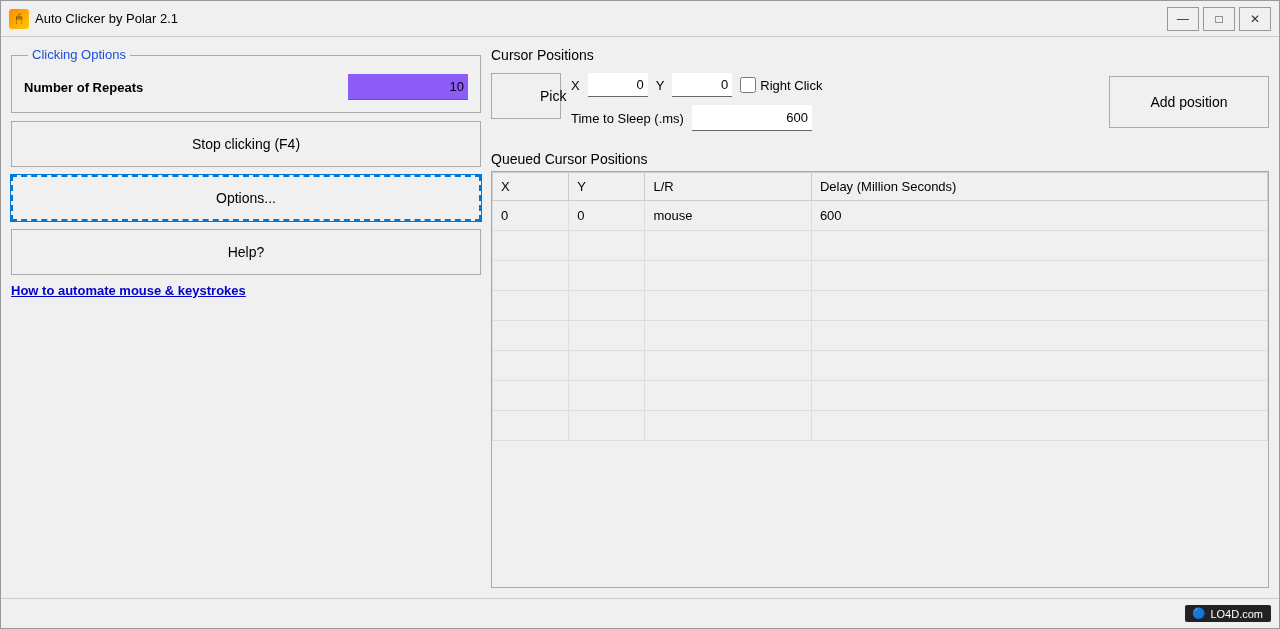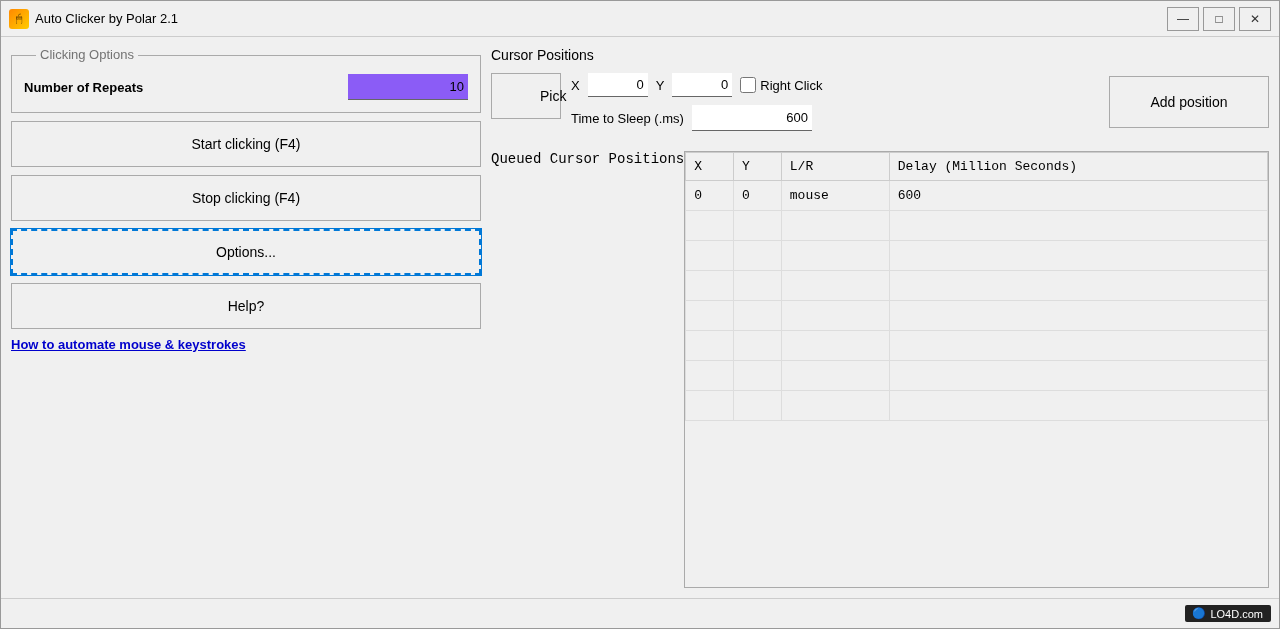--- a/index.html
+++ b/index.html
@@ -74,25 +74,25 @@
     }
     .group-box {
       border: 1px solid #aaa;
       padding: 8px 12px 12px 12px;
       position: relative;
       margin-top: 8px;
     }
     .group-box-legend {
       position: absolute;
       top: -9px;
-      left: 24px;
+      left: 16px;
       background: #f0f0f0;
       padding: 0 4px;
       font-size: 13px;
-      color: #737373;
+      color: #1d4ed8;
     }
     .field-row {
       display: flex;
       align-items: center;
       justify-content: space-between;
       margin-top: 10px;
     }
     .field-label {
       font-size: 13px;
       color: #000;
@@ -205,21 +205,21 @@
       border-bottom: 1px solid #666;
       background: white;
       text-align: right;
       padding-right: 4px;
       font-size: 13px;
       outline: none;
     }
     .queued-section {
       flex: 1;
       display: flex;
-      font-family: Liberation Mono, monospace;
+      flex-direction: column;
     }
     .table-container {
       border: 1px solid #aaa;
       flex: 1;
       overflow: hidden;
     }
     table {
       width: 100%;
       border-collapse: collapse;
     }
@@ -282,21 +282,20 @@
 
     <div class="left-panel">
       <div class="group-box">
         <span class="group-box-legend">Clicking Options</span>
         <div class="field-row">
           <span class="field-label">Number of Repeats</span>
           <input class="number-input" type="text" value="10" style="">
         </div>
       </div>
 
-      <button class="app-button">Start clicking (F4)</button>
       <button class="app-button">Stop clicking (F4)</button>
       <button class="app-button focused">Options...</button>
       <button class="app-button">Help?</button>
 
       <a class="link-text" href="#">How to automate mouse &amp; keystrokes</a>
     </div>
 
     <div class="right-panel">
 
       <div class="cursor-pos-section">

